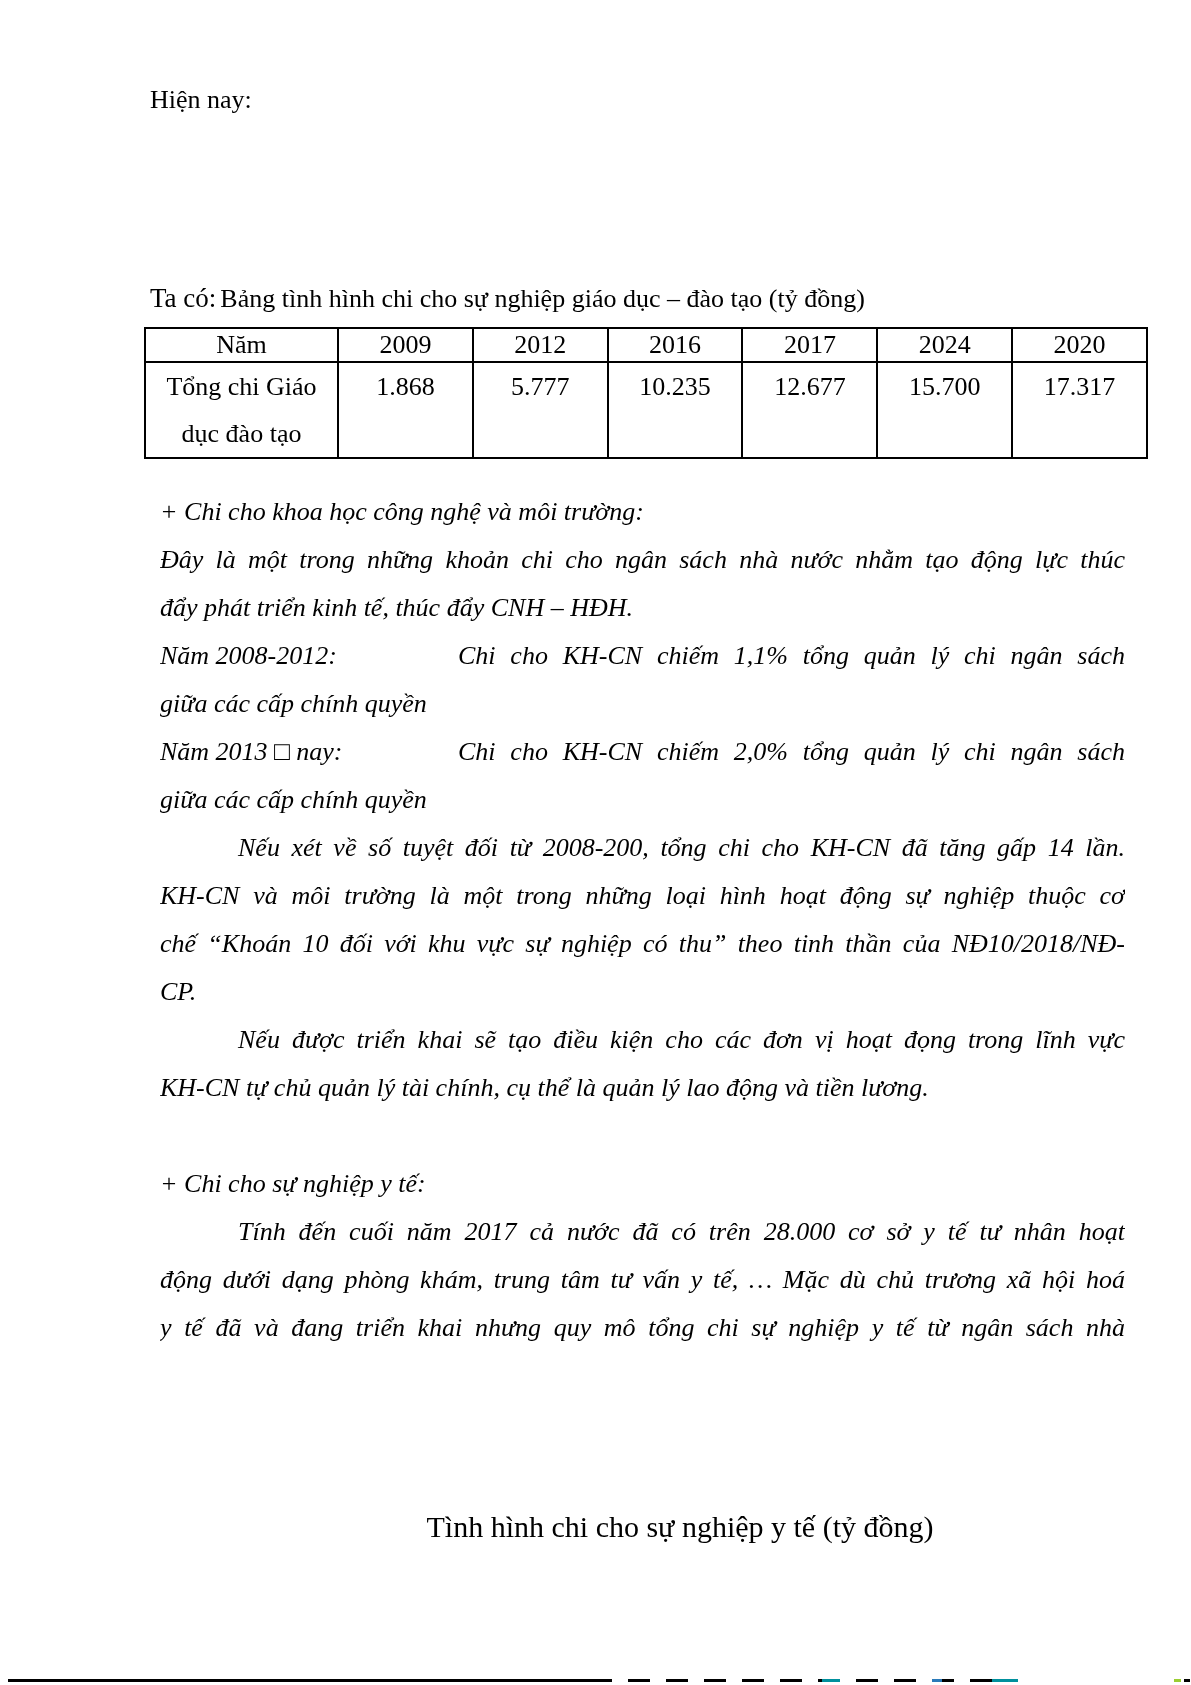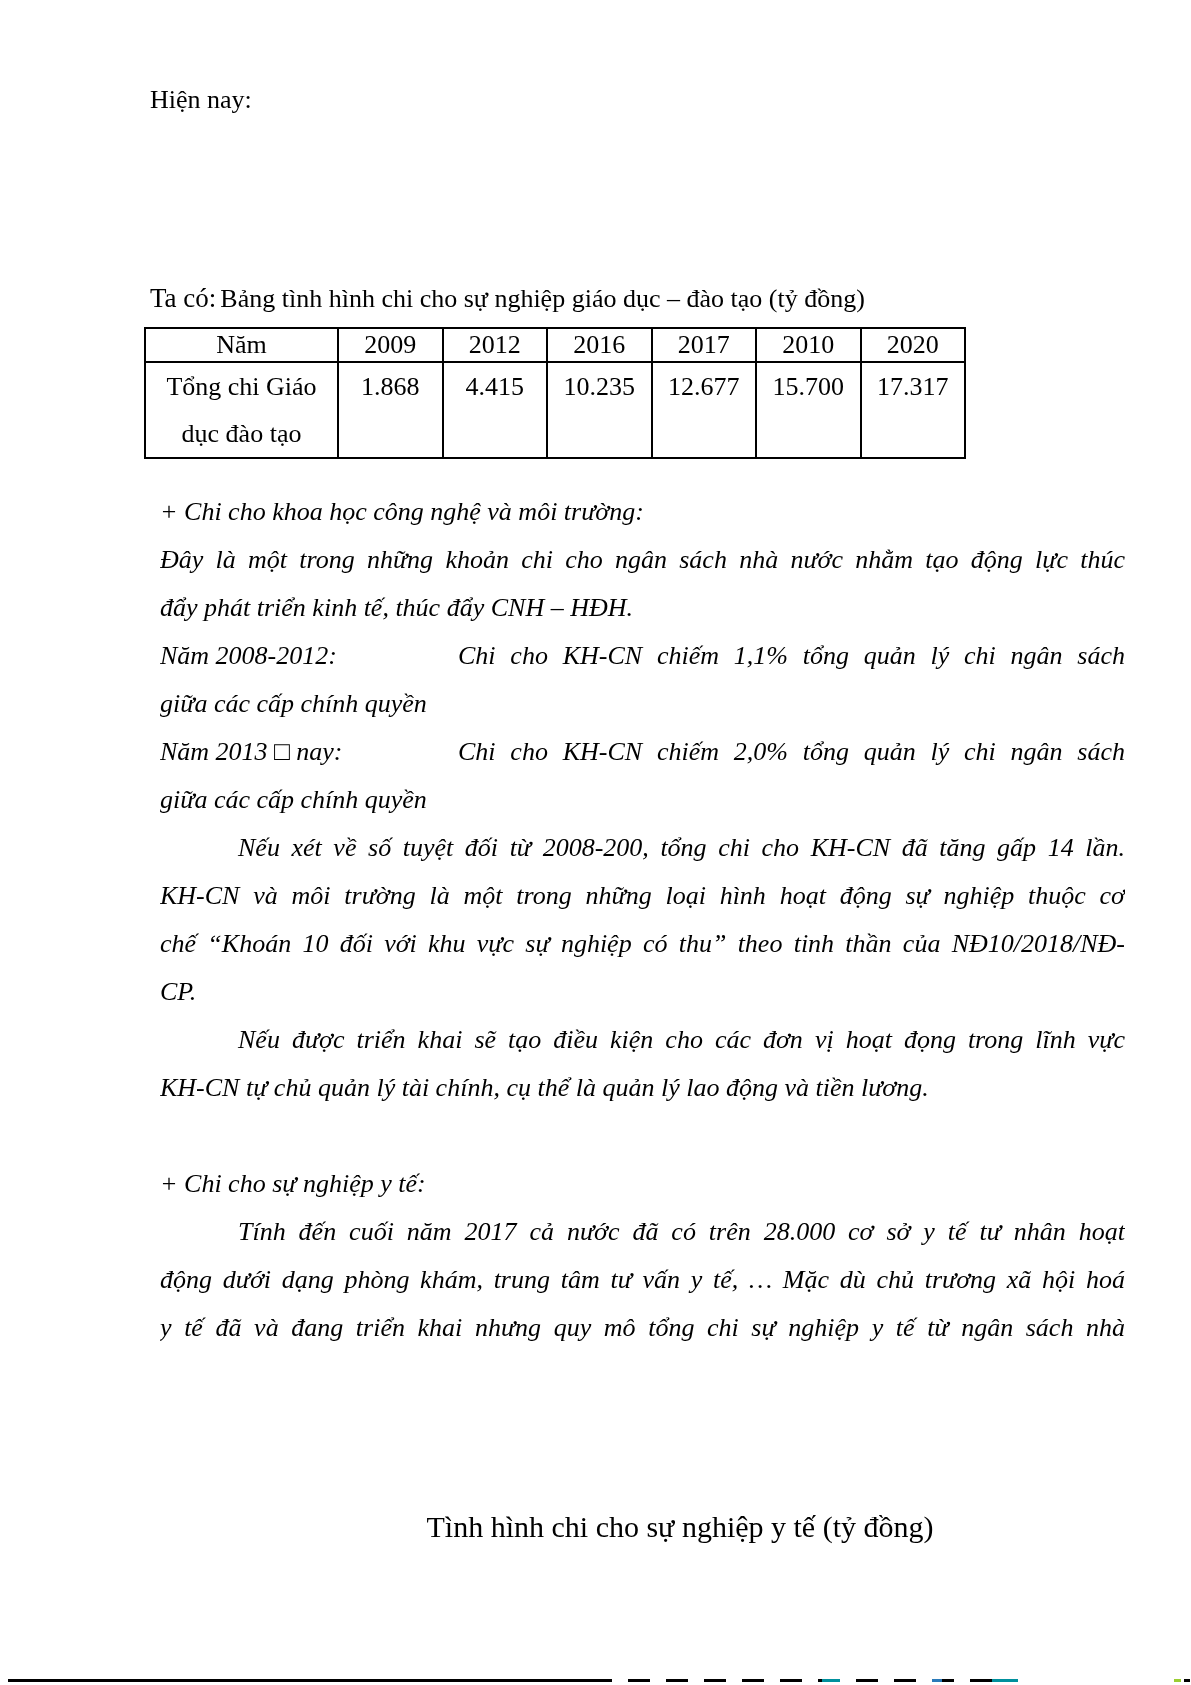--- a/index.html
+++ b/index.html
@@ -29,21 +29,21 @@
   #intro .hang-label { width: 298px; flex: 0 0 298px; }
   #intro .hang-body { flex: 1 1 auto; }
 
   
   #edu-caption { top: 276px; left: 150px; width: 965px; height: 44px; line-height: 44px; overflow: hidden; }
   #edu-caption .prefix { font-size: 27px; }
   #edu-caption .cap-text { font-size: 26px; margin-top: 32px; }
 
   
   #edu-table {
-    top: 327px; left: 144px; width: 822px;
+    top: 327px; left: 144px; width: 1004px;
     border-collapse: collapse; table-layout: fixed;
     font-size: 26px;
   }
   #edu-table td { border: 2px solid #000; text-align: center; }
   #edu-table .hdr td { height: 34px; line-height: 32px; }
   #edu-table .datarow td { height: 92px; line-height: 47px; vertical-align: top; }
   #edu-table td.c0 { width: 193px; }
 
   
   #main { top: 488px; left: 160px; width: 965px; font-style: italic; }
@@ -85,30 +85,30 @@
 </div>
 
 <table id="edu-table" class="abs">
   <tbody>
       <tr class="hdr">
     <td class="c0">Năm</td>
     <td>2009</td>
     <td>2012</td>
     <td>2016</td>
     <td>2017</td>
-    <td>2010</td>
+    <td>2024</td>
     <td>2020</td>
   </tr>
   <tr class="datarow">
     <td class="c0">
       <div>Tổng chi Giáo</div>
       <div>dục đào tạo</div>
     </td>
     <td>1.868</td>
-    <td>4.415</td>
+    <td>5.777</td>
     <td>10.235</td>
     <td>12.677</td>
     <td>15.700</td>
     <td>17.317</td>
   </tr>
 </tbody>
   </table>
 
 <div id="main" class="abs">
   <div class="line">+ Chi cho khoa học công nghệ và môi trường:</div>

